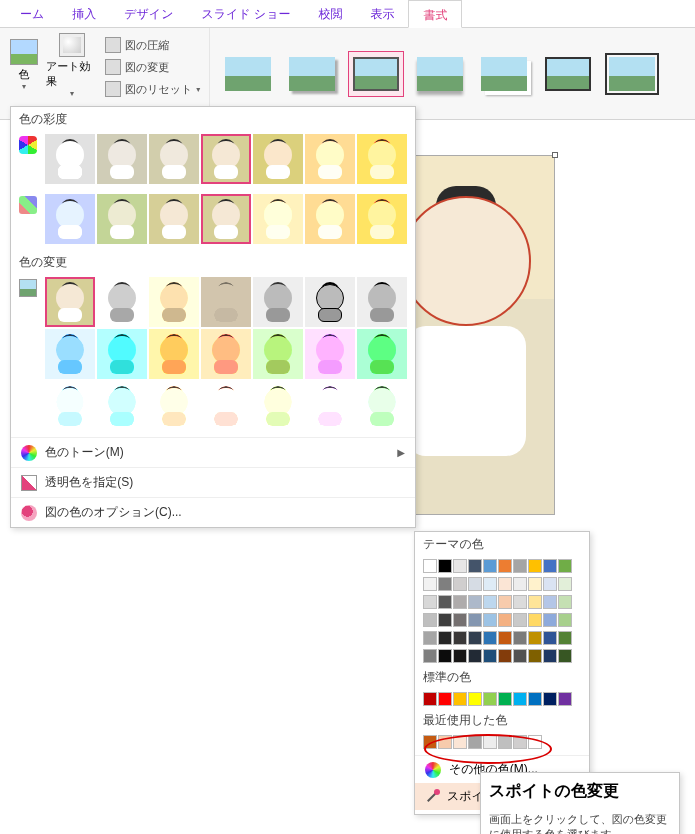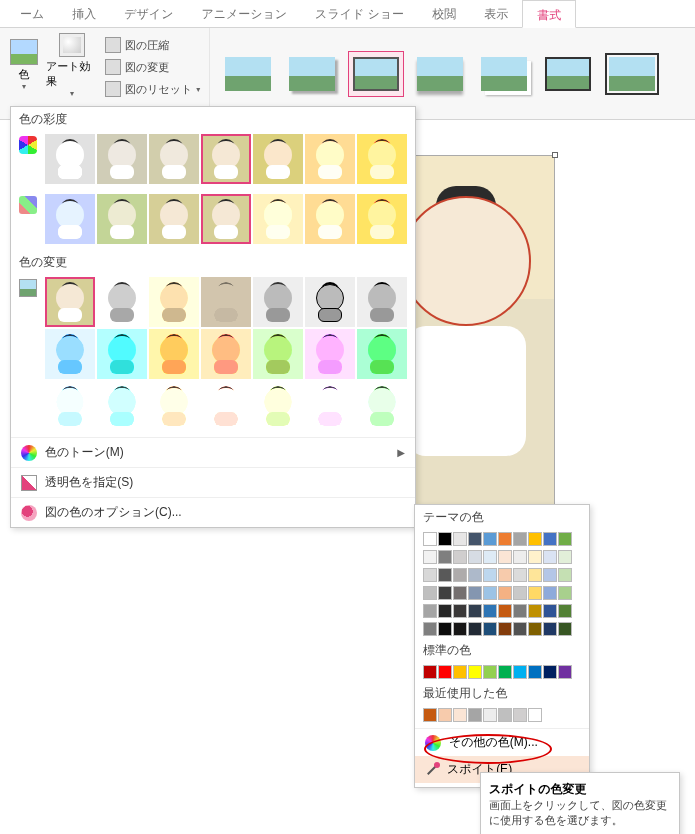--- a/index.html
+++ b/index.html
@@ -1,20 +1,20 @@
 <!DOCTYPE html>
 <html><head>
 <meta charset="utf-8">
 <style>
 * { box-sizing: border-box; margin: 0; padding: 0; font-family: "Meiryo UI", "Yu Gothic UI", sans-serif; }
 body { width: 695px; height: 834px; background: #fff; position: relative; overflow: hidden; font-size: 12px; }
 
 
 .ribbon-tabs { display: flex; border-bottom: 1px solid #d4d4d4; height: 28px; padding-left: 6px; background: #fff; }
-.ribbon-tab { padding: 6px 14px; color: #737373; cursor: pointer; user-select: none; font-size: 12px; }
+.ribbon-tab { padding: 6px 14px; color: #6d28d9; cursor: pointer; user-select: none; font-size: 12px; }
 .ribbon-tab.active { color: #e3427c; border: 1px solid #d4d4d4; border-bottom: 1px solid #fff; margin-bottom: -1px; }
 
 
 .ribbon-body { display: flex; height: 92px; border-bottom: 1px solid #d4d4d4; background: #f7f7f7; }
 .ribbon-group { display: flex; flex-direction: column; padding: 4px 6px; border-right: 1px solid #e6e6e6; }
 
 .color-btn { display: flex; flex-direction: column; align-items: center; justify-content: center; width: 36px; height: 66px; border: 1px solid transparent; }
 .icon-img { width: 28px; height: 26px; background: linear-gradient(to bottom, #b3d9ff 0 60%, #7bb661 60% 100%); border: 1px solid #999; margin-bottom: 2px; }
 .icon-label { font-size: 11px; }
 .dropdown-arrow { font-size: 8px; color: #666; }
@@ -83,53 +83,52 @@
 
 .menu-row { display:flex; align-items:center; gap:8px; padding:6px 10px; font-size:12px; color:#333; border-top:1px solid #eee; }
 .menu-row .spacer { flex:1; }
 .menu-row .arrow { font-size:10px; color:#666; }
 .menu-icon { width:16px; height:16px; display:inline-block; }
 .menu-icon.wheel { background: conic-gradient(#e33,#ee3,#3e3,#3ee,#33e,#e3e,#e33); border-radius:50%; }
 .menu-icon.trans { background: linear-gradient(45deg,#e3427c 0 50%, transparent 50% 100%); border:1px solid #999; }
 .menu-icon.opts { background: radial-gradient(circle at 40% 40%, #e3427c 0 40%, #f5a3bf 40% 100%); border-radius:50%; }
 
 
-.color-submenu { position:absolute; left:414px; top:504px; width:176px; background:#fff; border:1px solid #c6c6c6; box-shadow:2px 2px 6px rgba(0,0,0,0.15); padding-bottom:4px; }
+.color-submenu { position:absolute; left:414px; top:531px; width:176px; background:#fff; border:1px solid #c6c6c6; box-shadow:2px 2px 6px rgba(0,0,0,0.15); padding-bottom:4px; }
 .cs-title { font-size:12px; padding:4px 8px; color:#444; }
 .swatch-row { display:flex; gap:1px; padding:2px 8px; }
 .swatch { width:14px; height:14px; border:1px solid #bbb; }
 .cs-menu-row { display:flex; align-items:center; gap:8px; padding:5px 10px; font-size:12px; }
 .cs-menu-row.hot { background:#fbe5d6; }
 .eyedrop { width:14px; height:14px; position:relative; }
 .eyedrop::before { content:""; position:absolute; width:2px; height:12px; background:#555; left:6px; top:1px; transform:rotate(45deg); }
 .eyedrop::after { content:""; position:absolute; width:6px; height:6px; background:#e3427c; border-radius:50%; right:-1px; top:-1px; }
 .red-oval { position:absolute; border:2px solid #d90000; border-radius:50%; width:128px; height:30px; left:424px; top:734px; pointer-events:none; }
 
 
 .tooltip { position:absolute; left:480px; top:772px; width:200px; background:#fff; border:1px solid #c6c6c6; box-shadow:2px 2px 6px rgba(0,0,0,0.15); padding:8px; }
-.tooltip .tt-title { font-weight:bold; font-size:12px; margin-bottom:0; }
+.tooltip .tt-title { font-weight:bold; font-size:16px; margin-bottom:10px; }
 .tooltip .tt-body { font-size:11px; color:#444; line-height:1.4; }
 
 
 .slide-img { position:absolute; left:360px; top:155px; width:195px; height:360px; background: linear-gradient(to bottom, #f3e8c8 0 40%, #e8e0c5 40% 100%); border:1px solid #aaa; }
 .slide-img .bigdoll { position:absolute; left:30px; top:30px; width:150px; height:300px; }
 .slide-img .bigdoll .bh { width:130px; height:130px; border-radius:50%; background:#f6e9d6; position:absolute; left:10px; top:10px; border:2px solid #c7442e; }
 .slide-img .bigdoll .bhair { width:60px; height:40px; background:#2b2b2b; border-radius:20px 20px 0 0; position:absolute; left:45px; top:0; }
 .slide-img .bigdoll .bbody { width:120px; height:130px; background:#fff; border-radius:20px; position:absolute; left:15px; top:140px; }
 .handle { position:absolute; width:6px; height:6px; background:#fff; border:1px solid #666; }
 .handle.tl{left:-4px;top:-4px;} .handle.tr{right:-4px;top:-4px;}
 </style>
 </head>
 <body>
 
 <div class="ribbon-tabs">
   <div class="ribbon-tab">ーム</div>
   <div class="ribbon-tab">挿入</div>
   <div class="ribbon-tab">デザイン</div>
-  <div class="ribbon-tab">アニメーション</div>
   <div class="ribbon-tab">スライド ショー</div>
   <div class="ribbon-tab">校閲</div>
   <div class="ribbon-tab">表示</div>
   <div class="ribbon-tab active">書式</div>
 </div>
 
 <div class="ribbon-body">
   <div class="ribbon-group" style="flex-direction:row;gap:4px;">
     <div class="color-btn">
       <span class="icon-img"></span>

